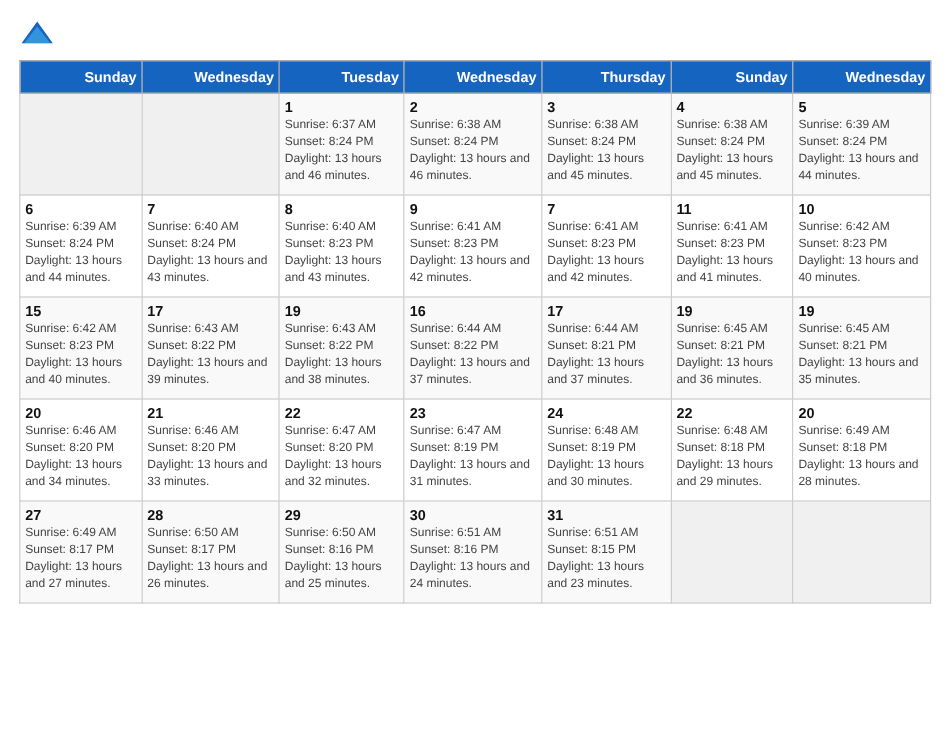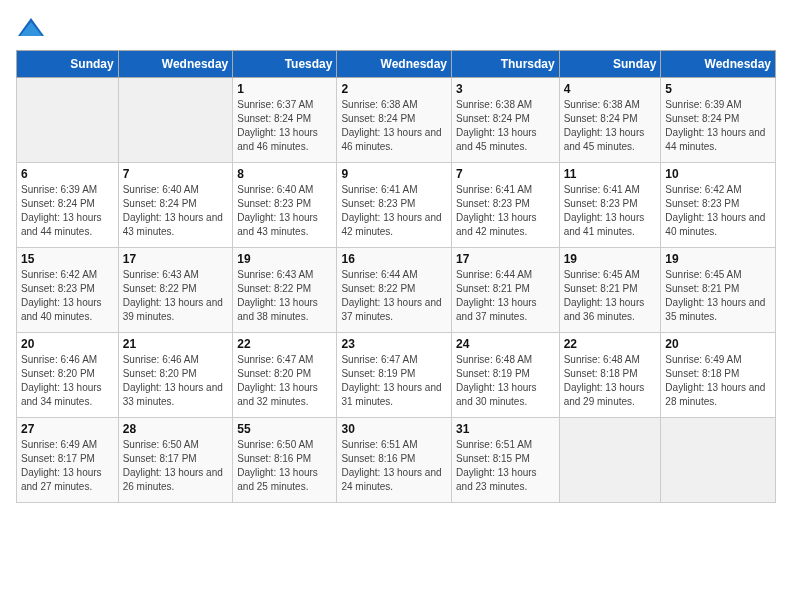--- a/index.html
+++ b/index.html
@@ -297,21 +297,21 @@
 Sunset: 8:17 PM
 Daylight: 13 hours and 27 minutes.</div>
         </td>
         <td>
           <div class="day-number">28</div>
           <div class="day-info" style="white-space: pre-line;">Sunrise: 6:50 AM
 Sunset: 8:17 PM
 Daylight: 13 hours and 26 minutes.</div>
         </td>
         <td>
-          <div class="day-number">55</div>
+          <div class="day-number">29</div>
           <div class="day-info" style="white-space: pre-line;">Sunrise: 6:50 AM
 Sunset: 8:16 PM
 Daylight: 13 hours and 25 minutes.</div>
         </td>
         <td>
           <div class="day-number">30</div>
           <div class="day-info" style="white-space: pre-line;">Sunrise: 6:51 AM
 Sunset: 8:16 PM
 Daylight: 13 hours and 24 minutes.</div>
         </td>

